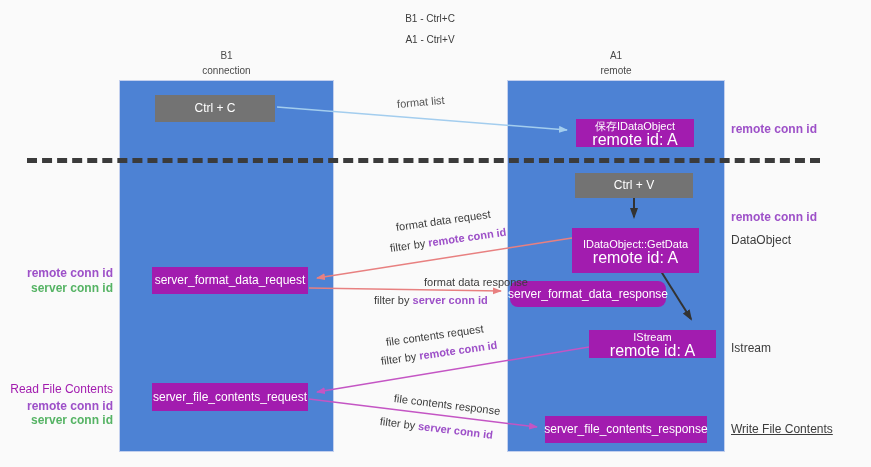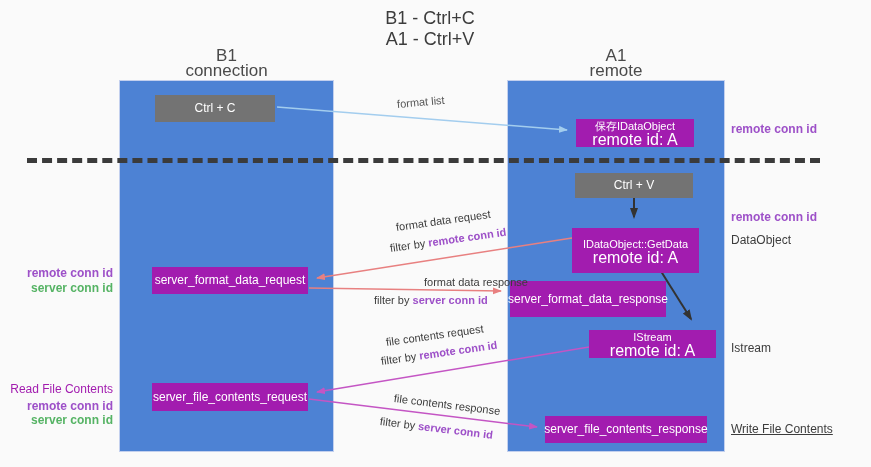--- a/index.html
+++ b/index.html
@@ -9,26 +9,26 @@
   }
   .canvas{
     position:relative;
     width:871px;height:467px;
     background:#fafafa;
     overflow:hidden;
   }
   .title{
     position:absolute;left:0;top:8px;width:860px;
     text-align:center;color:#3c3c3c;
-    font-size:18px;line-height:21px;
+    font-size:10px;line-height:21px;
   }
   .lane-header{
     position:absolute;top:48px;
     text-align:center;color:#4a4a4a;
-    font-size:17px;line-height:15px;
+    font-size:10px;line-height:15px;
   }
   .lane{
     position:absolute;top:80px;height:372px;
     background:#4d82d4;border:1px solid #c3d0ee;
     box-sizing:border-box;
   }
   .divider{
     position:absolute;left:27px;top:158px;width:793px;height:0;
     border-top:5px dashed #3b3b3b;
   }
@@ -122,21 +122,21 @@
 
   <div class="box orange two" style="left:572px;top:228px;width:127px;height:45px;">
     <div>IDataObject::GetData</div>
     <div class="l2">remote id: A</div>
   </div>
 
   <div class="box orange" style="left:152px;top:267px;width:156px;height:27px;">
     <div>server_format_data_request</div>
   </div>
 
-  <div class="box orange" style="left:510px;top:281px;width:156px;height:36px;">
+  <div class="box orange" style="left:510px;top:281px;width:156px;height:26px;border-radius:8px;">
     <div>server_format_data_response</div>
   </div>
 
   <div class="box orange two" style="left:589px;top:330px;width:127px;height:28px;">
     <div>IStream</div>
     <div class="l2">remote id: A</div>
   </div>
 
   <div class="box orange" style="left:545px;top:416px;width:162px;height:27px;">
     <div>server_file_contents_response</div>

